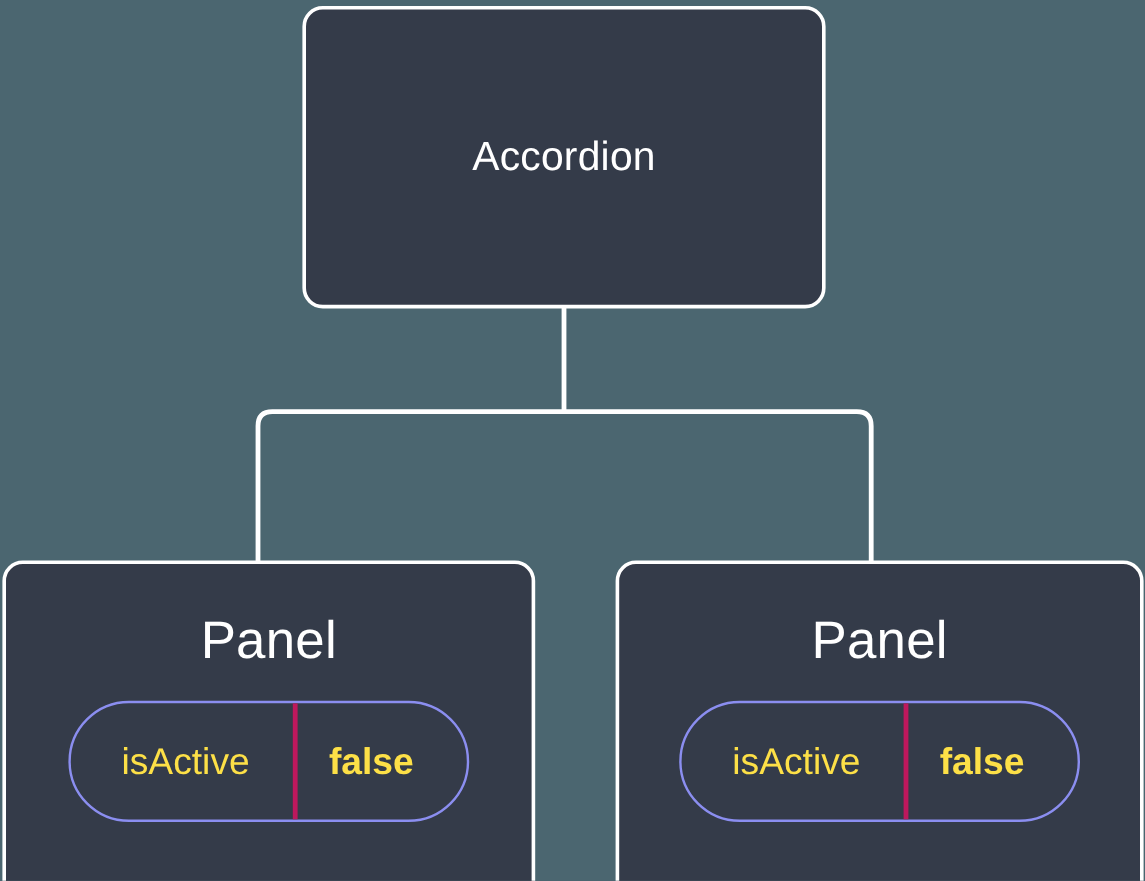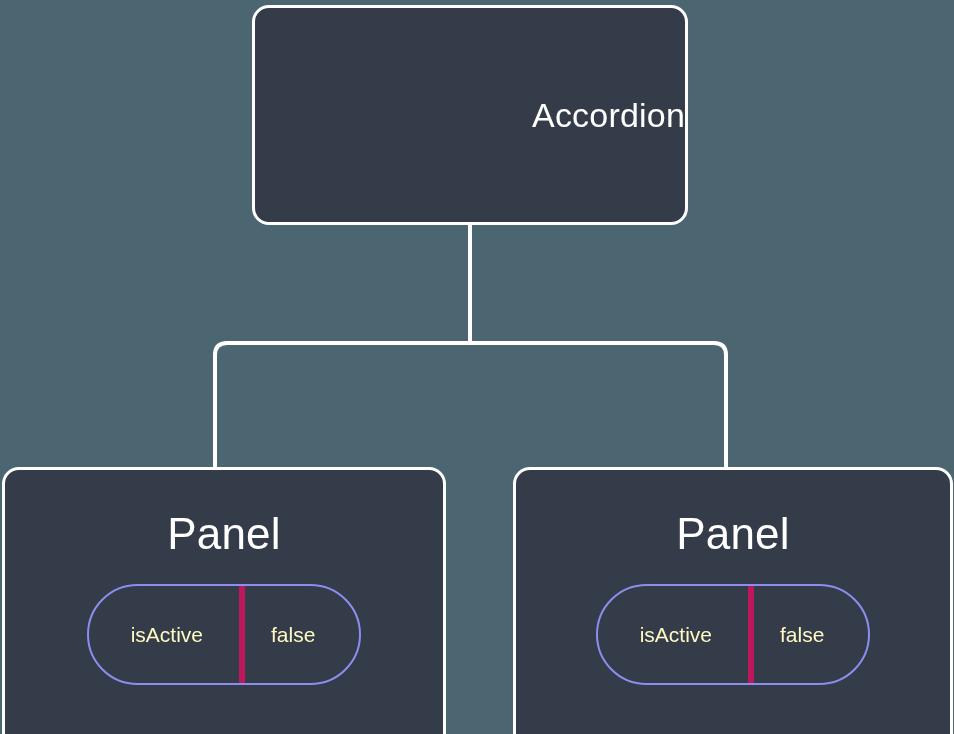--- a/index.html
+++ b/index.html
@@ -37,23 +37,22 @@
     border: 3px solid #ffffff;
     border-radius: 17px;
     display: flex;
     flex-direction: column;
     align-items: center;
   }
   .node-root {
     left: 252px;
     top: 5px;
     width: 436px;
-    height: 220px;
+    height: 252px;
     justify-content: center;
-    align-items: flex-end;
   }
   .node-child-left {
     left: 2px;
     top: 467px;
     width: 444px;
     height: 290px;
     padding-top: 42px;
   }
   .node-child-right {
     left: 513px;
@@ -83,31 +82,32 @@
     border: 2px solid #8b8ef0;
     border-radius: 52px;
     display: flex;
     align-items: stretch;
     overflow: hidden;
   }
   .pill-key, .pill-value {
     display: flex;
     align-items: center;
     justify-content: center;
-    color: #fef9c3;
-    font-size: 21px;
+    color: #fde047;
+    font-size: 31px;
     line-height: 1;
     white-space: nowrap;
   }
   .pill-key {
     padding: 0 36px 0 42px;
   }
   .pill-value {
     padding: 0 44px 0 26px;
-    border-left: 6px solid #be185d;
+    border-left: 4px solid #be185d;
+    font-weight: bold;
   }
 </style>
 </head>
 <body>
 
 <div id="tree-canvas">
 
   <svg id="edges" viewBox="0 0 954 734" width="954" height="734" xmlns="http://www.w3.org/2000/svg">
 
     <path d="M470 213 L470 343" fill="none" stroke="#ffffff" stroke-width="4" stroke-linecap="butt"></path>

